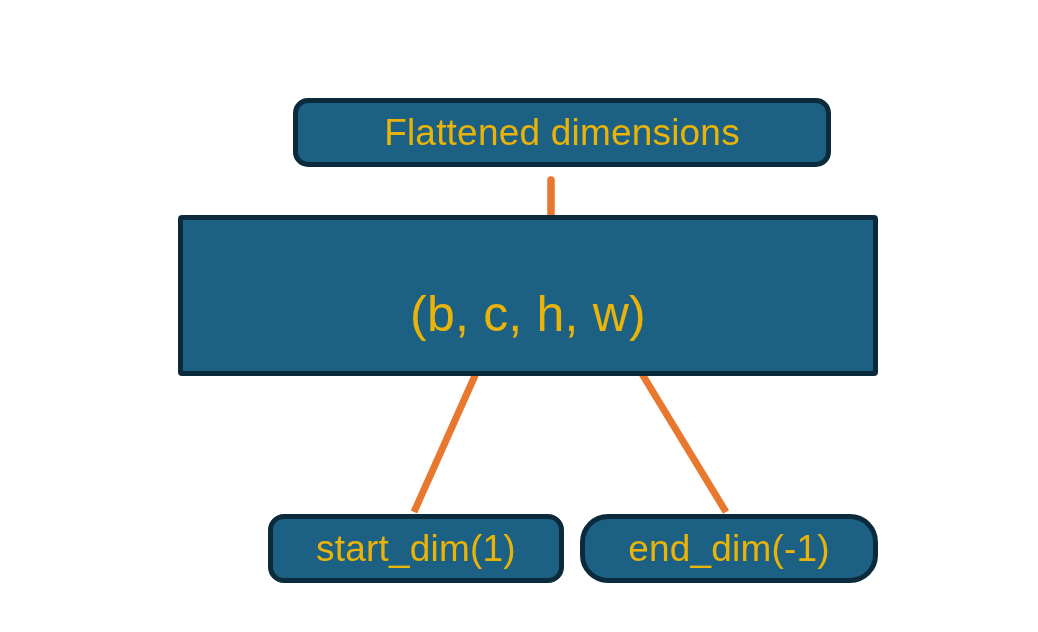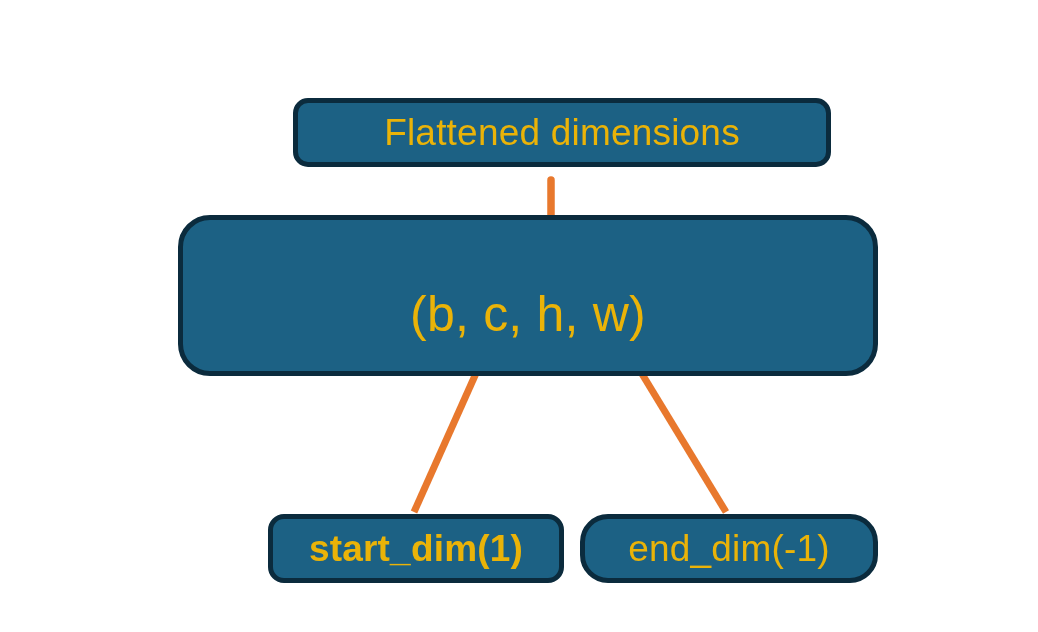--- a/index.html
+++ b/index.html
@@ -44,36 +44,35 @@
     width: 538px;
     height: 69px;
     font-size: 37px;
     border-radius: 15px;
   }
   #box-shape {
     left: 178px;
     top: 215px;
     width: 700px;
     height: 161px;
-    border-radius: 32px;
+    border-radius: 4px;
   }
   #box-shape .shape-text {
     font-size: 50px;
     line-height: 1;
     position: relative;
     top: 18px;
   }
   #box-start-dim {
     left: 268px;
     top: 514px;
     width: 296px;
     height: 69px;
     font-size: 37px;
     border-radius: 16px;
-    font-weight: bold;
   }
   #box-end-dim {
     left: 580px;
     top: 514px;
     width: 298px;
     height: 69px;
     font-size: 37px;
     border-radius: 28px;
   }
 </style>

